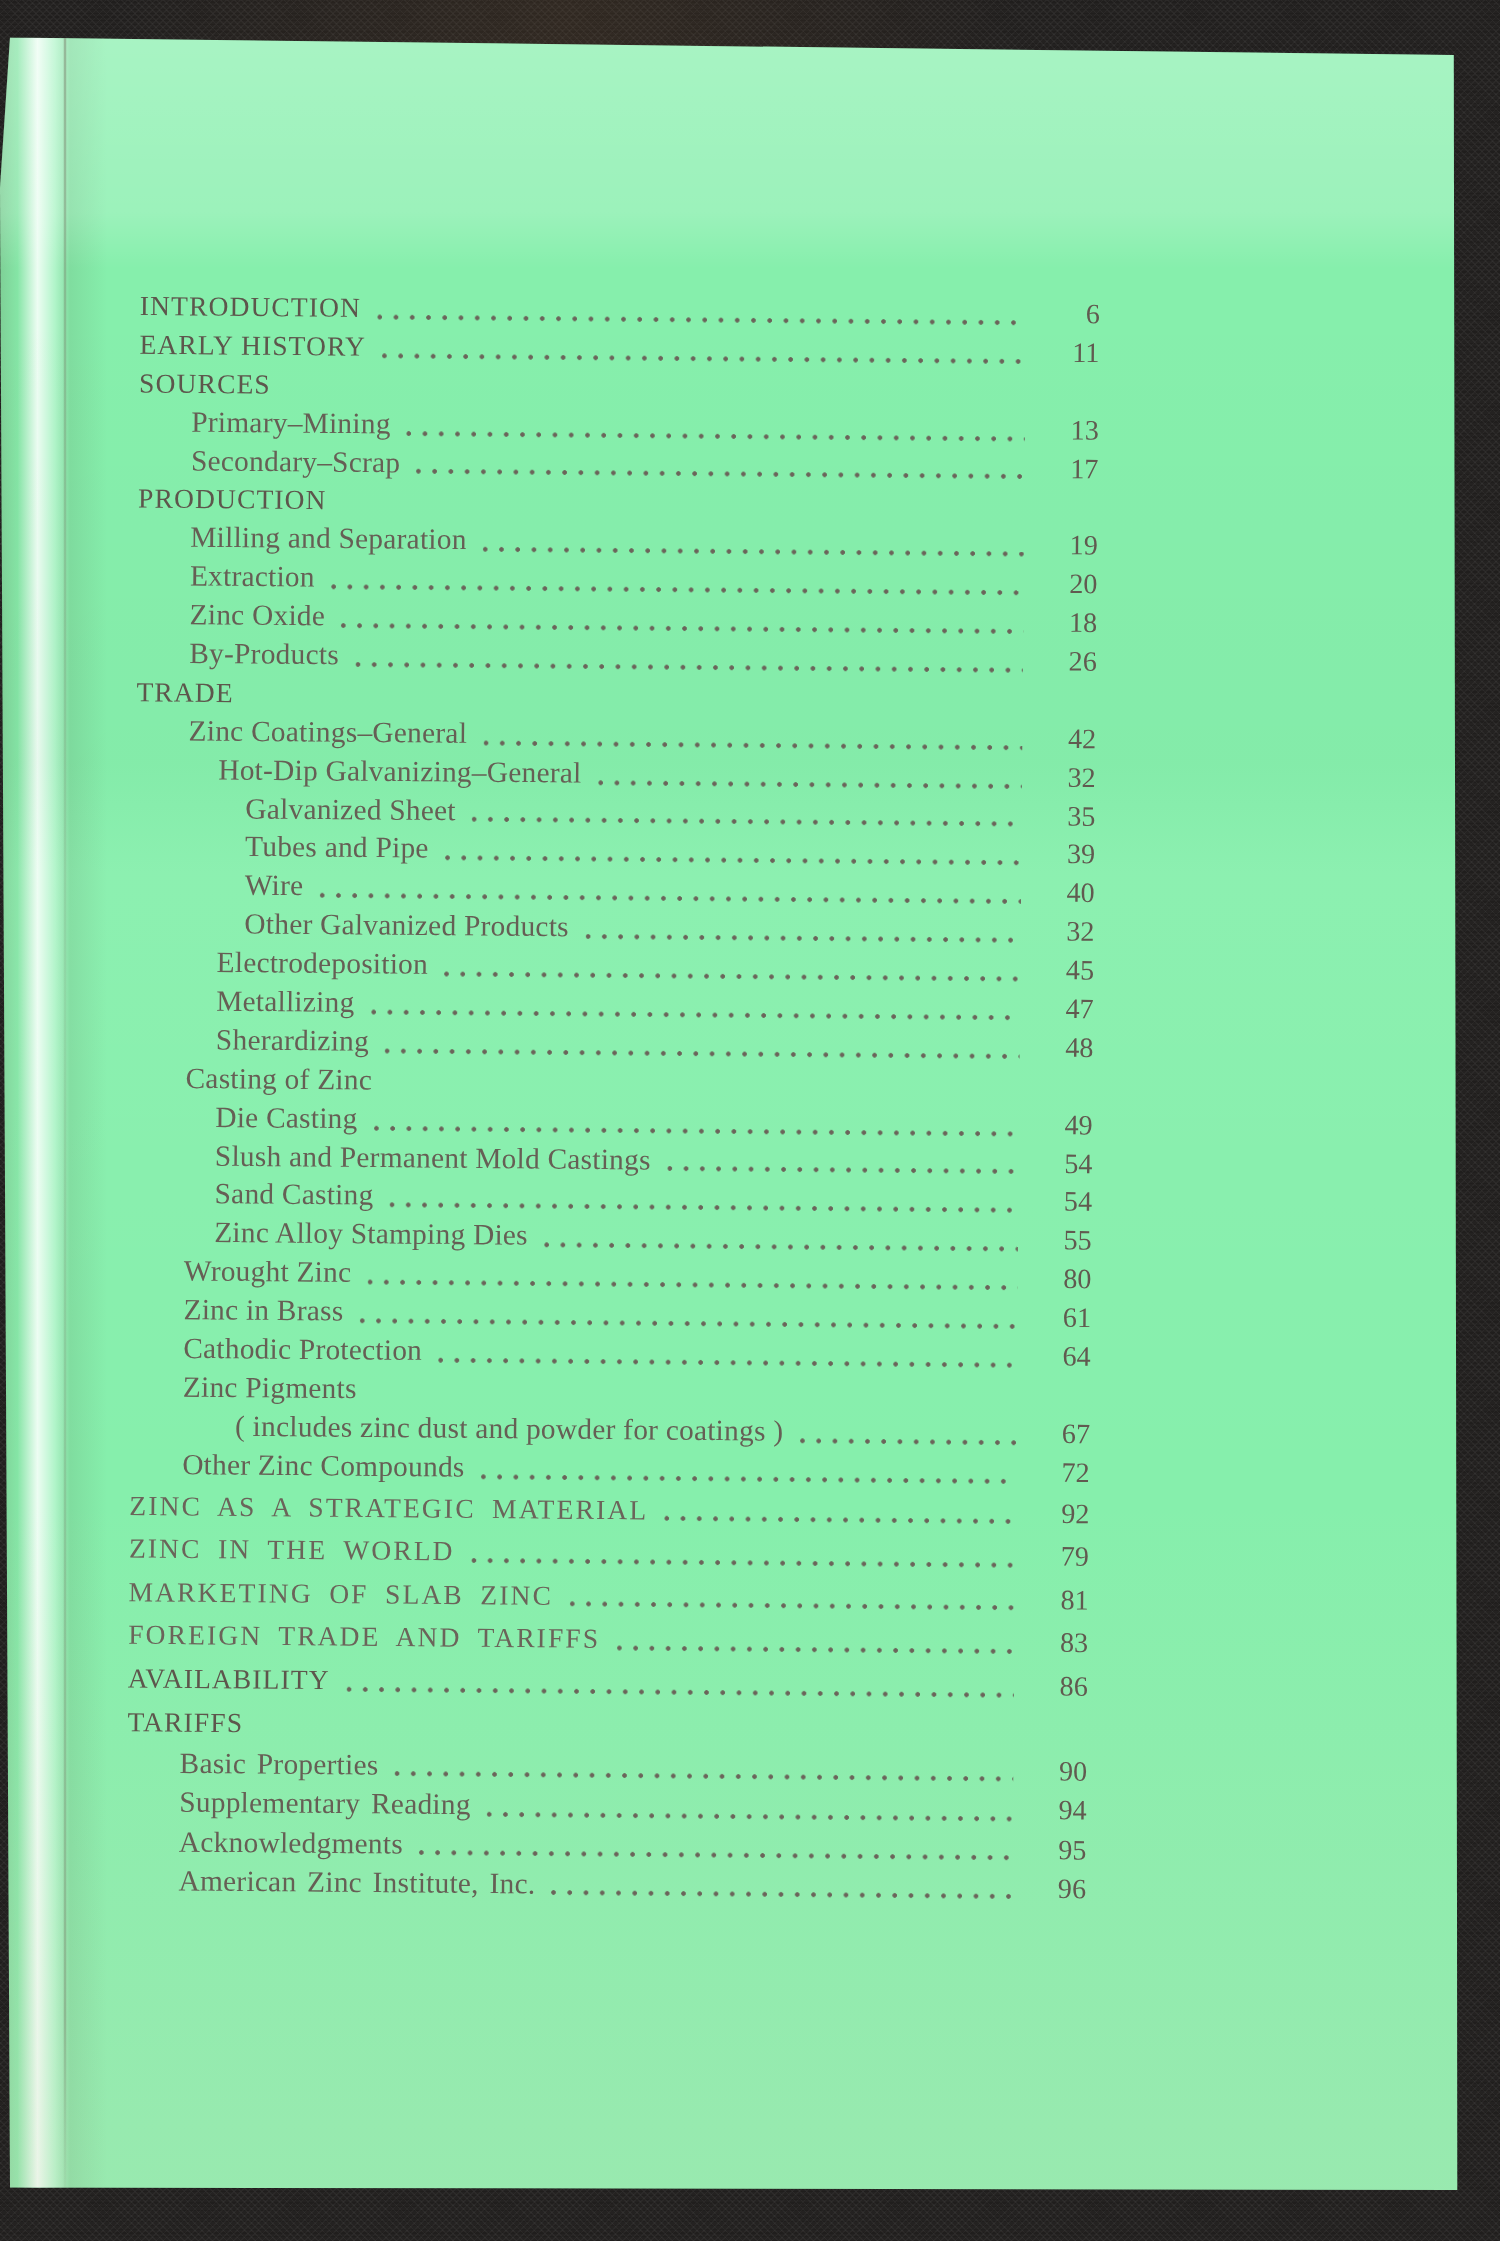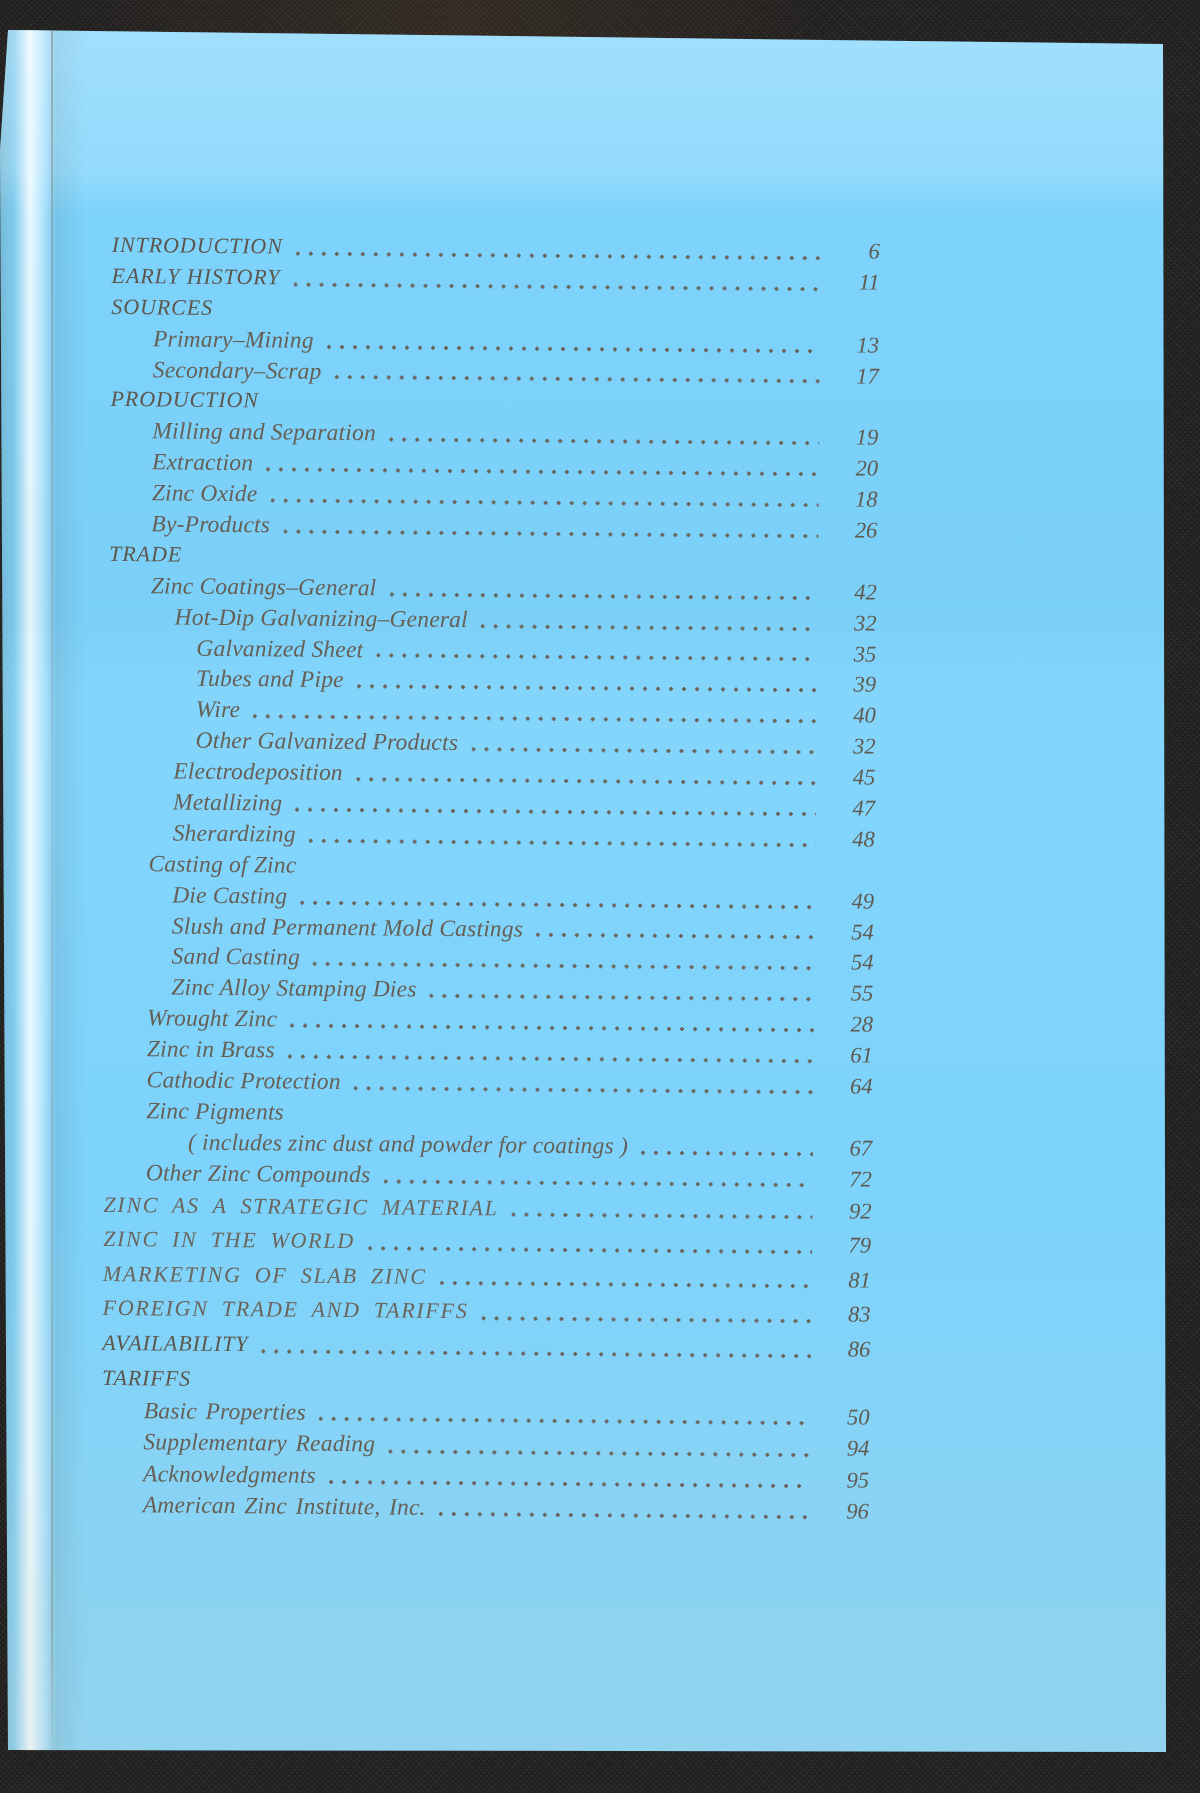--- a/index.html
+++ b/index.html
@@ -13,23 +13,22 @@
     position:absolute;inset:0;
     background-image:
       radial-gradient(ellipse at 38% 0%, rgba(120,85,50,0.18), rgba(0,0,0,0) 34%),
       repeating-linear-gradient(45deg, rgba(255,255,255,0.035) 0 1px, rgba(0,0,0,0) 1px 4px),
       repeating-linear-gradient(-45deg, rgba(255,255,255,0.03) 0 1px, rgba(0,0,0,0) 1px 4px),
       repeating-linear-gradient(0deg, rgba(0,0,0,0.12) 0 1px, rgba(0,0,0,0) 1px 3px);
   }
   
   .page{
     position:absolute;inset:0;
-    background:#7dd3fc;
+    background:#86efac;
     clip-path:polygon(8px 30px, 1163px 44px, 1166px 1752px, 8px 1750px, 0px 150px);
-    font-style:italic;
   }
   .page-shade{
     position:absolute;inset:0;
     background-image:
       
       linear-gradient(180deg, rgba(255,255,255,0.30) 0px, rgba(255,255,255,0.18) 170px, rgba(255,255,255,0) 215px,
                       rgba(0,0,0,0.015) 610px, rgba(255,255,255,0.05) 700px,
                       rgba(0,0,0,0) 1200px, rgba(225,212,188,0.22) 1793px),
       
       linear-gradient(90deg, rgba(95,85,65,0.20) 0px, rgba(120,110,90,0.08) 14px,
@@ -195,21 +194,21 @@
       <span class="num">54</span>
     </div>
     <div class="row rA lvl2">
       <span class="label">Zinc Alloy Stamping Dies</span>
       <span class="leader"></span>
       <span class="num">55</span>
     </div>
     <div class="row rA lvl1">
       <span class="label">Wrought Zinc</span>
       <span class="leader"></span>
-      <span class="num">28</span>
+      <span class="num">80</span>
     </div>
     <div class="row rA lvl1">
       <span class="label">Zinc in Brass</span>
       <span class="leader"></span>
       <span class="num">61</span>
     </div>
     <div class="row rA lvl1">
       <span class="label">Cathodic Protection</span>
       <span class="leader"></span>
       <span class="num">64</span>
@@ -251,21 +250,21 @@
       <span class="label">AVAILABILITY</span>
       <span class="leader"></span>
       <span class="num">86</span>
     </div>
     <div class="row rB lvl0 caps">
       <span class="label">TARIFFS</span>
     </div>
     <div class="row rC lvl1">
       <span class="label">Basic Properties</span>
       <span class="leader"></span>
-      <span class="num">50</span>
+      <span class="num">90</span>
     </div>
     <div class="row rC lvl1">
       <span class="label">Supplementary Reading</span>
       <span class="leader"></span>
       <span class="num">94</span>
     </div>
     <div class="row rC lvl1">
       <span class="label">Acknowledgments</span>
       <span class="leader"></span>
       <span class="num">95</span>

